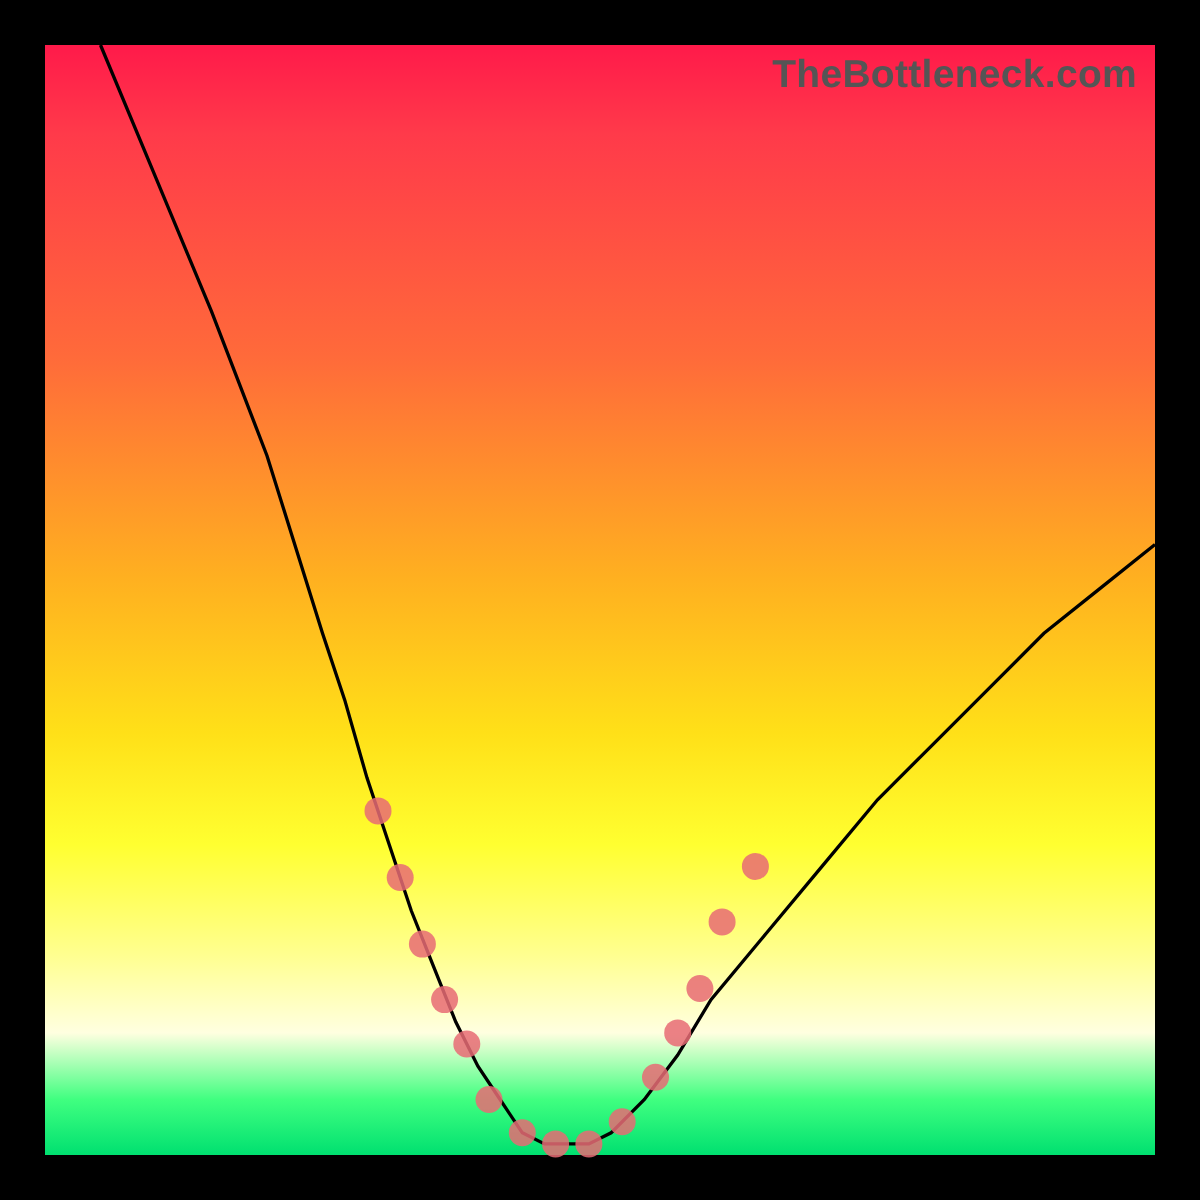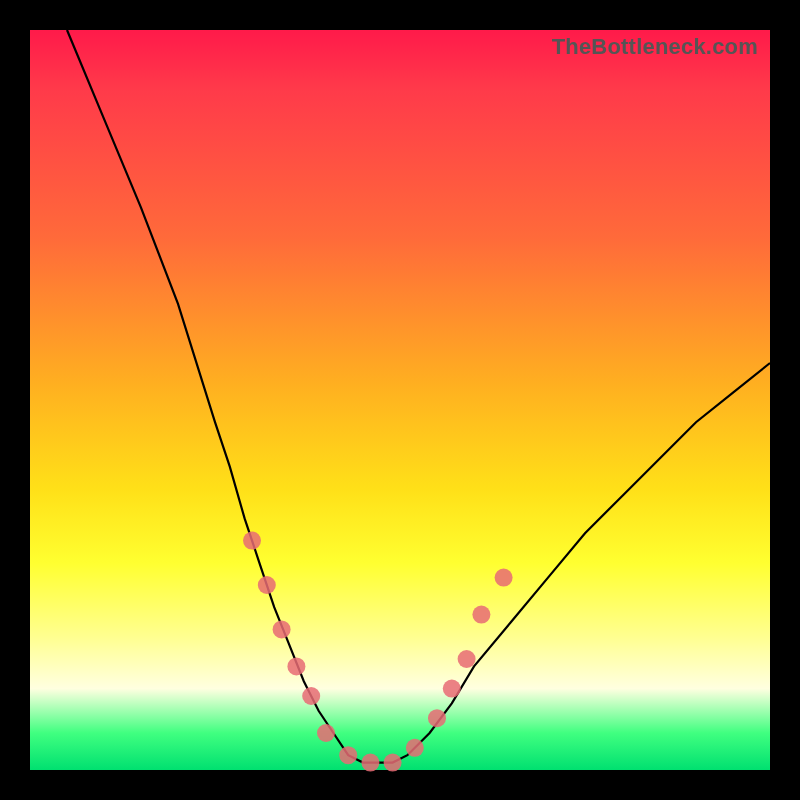--- a/index.html
+++ b/index.html
@@ -32,21 +32,21 @@
       #ffff90 82%,
       #ffffe0 89%,
       #40ff80 95%,
       #00e070 100%
     );
   }
   .watermark {
     position: absolute;
     top: 4px;
     right: 12px;
-    font-size: 22px;
+    font-size: 26px;
     font-weight: 600;
     color: #555;
     letter-spacing: 0.2px;
     pointer-events: none;
   }
   svg.curve {
     position: absolute;
     left: 0;
     top: 0;
     width: 740px;

